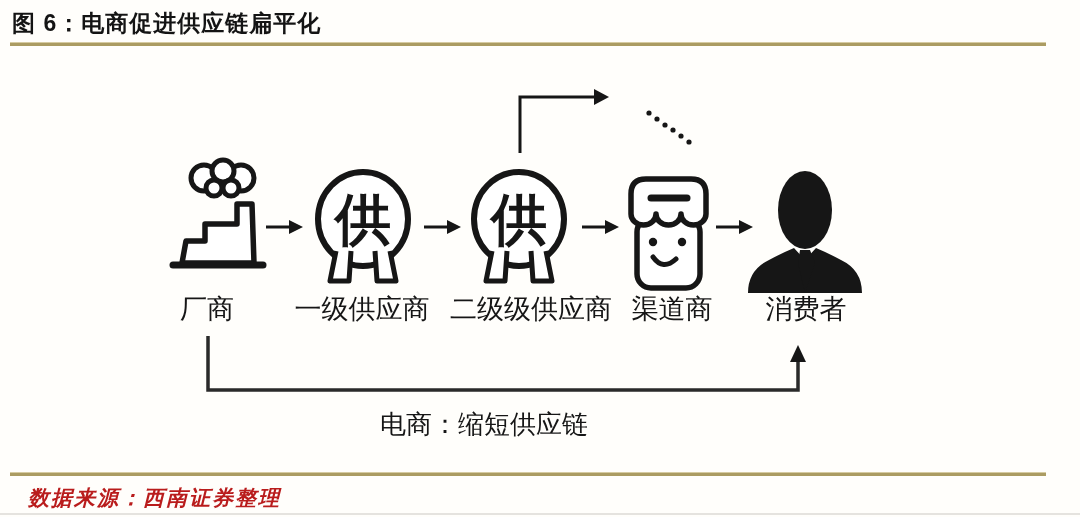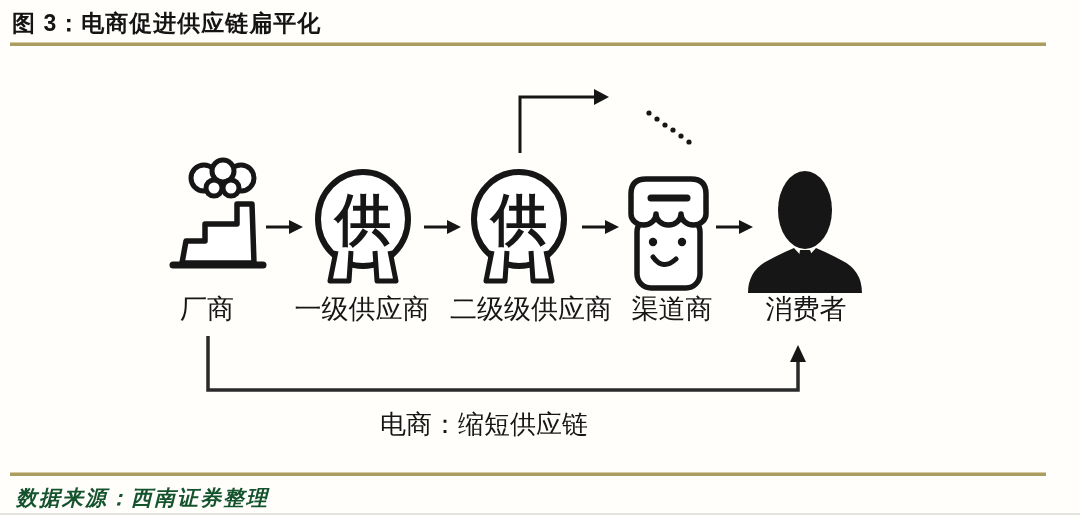--- a/index.html
+++ b/index.html
@@ -9,22 +9,22 @@
   }
   .fig-title{
     position:absolute;left:12px;top:8px;font-size:23px;font-weight:700;color:#141414;
     letter-spacing:1px;white-space:nowrap;
   }
   .gold-line{position:absolute;left:10px;width:1036px;height:3px;background:#ab9c62;border-top:1px solid #d6cba2;}
   .gold-line.top{top:42px;}
   .gold-line.bottom{top:472px;}
   .bottom-edge{position:absolute;left:0;top:513px;width:1080px;height:2px;background:#e5e3df;}
   .fig-source{
-    position:absolute;left:16px;top:484px;font-family:"Liberation Serif","DejaVu Serif",serif;
-    font-style:italic;font-size:21px;font-weight:600;color:#14532d;letter-spacing:2px;white-space:nowrap;
+    position:absolute;left:28px;top:484px;font-family:"Liberation Serif","DejaVu Serif",serif;
+    font-style:italic;font-size:21px;font-weight:600;color:#b91c1c;letter-spacing:2px;white-space:nowrap;
   }
   svg{position:absolute;left:0;top:0;}
   svg text{font-family:"Liberation Sans","DejaVu Sans",sans-serif;}
   .node-label{font-size:27px;font-weight:500;fill:#161616;}
   .glyph{font-size:56px;font-weight:700;fill:#161616;}
   .bypass-label{font-size:26px;font-weight:500;fill:#161616;}
 </style>
 </head>
 <body>
 
@@ -110,18 +110,18 @@
     </g>
     <text class="node-label" x="806" y="318" text-anchor="middle">消费者</text>
 
     <g>
       <path d="M 208 336 L 208 390 L 798 390 L 798 360" fill="none" stroke="#2a2a2a" stroke-width="3.5"></path>
       <polygon points="798,345 790,362 806,362" fill="#161616"></polygon>
     </g>
     <text class="bypass-label" x="484" y="433" text-anchor="middle">电商：缩短供应链</text>
   </svg>
 
-  <div class="fig-title">图 3：电商促进供应链扁平化</div>
+  <div class="fig-title">图 6：电商促进供应链扁平化</div>
   <div class="gold-line top"></div>
   <div class="gold-line bottom"></div>
   <div class="fig-source">数据来源：西南证券整理</div>
   <div class="bottom-edge"></div>
 </div>
 
 </body></html>

